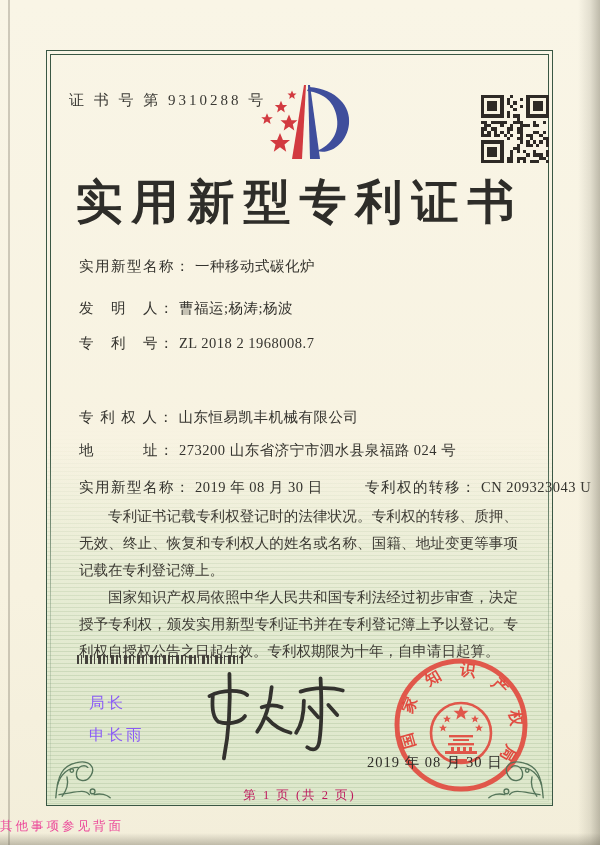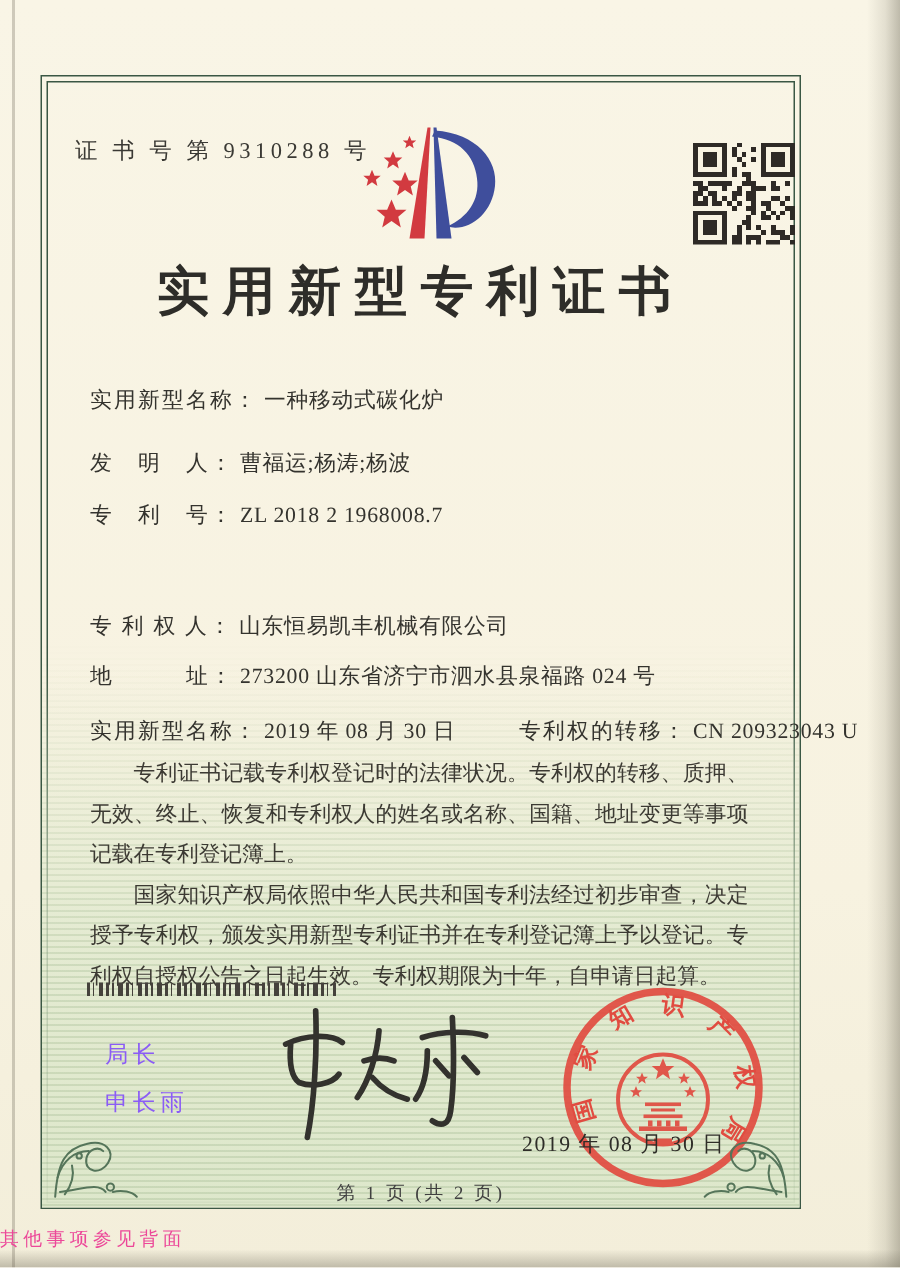--- a/index.html
+++ b/index.html
@@ -10,39 +10,39 @@
     color:#2b2a26;
   }
   .scan-left-edge{position:absolute;left:8px;top:0;bottom:0;width:2px;
     background:rgba(115,110,92,.32);}
   .scan-right-curl{position:absolute;right:0;top:0;bottom:0;width:22px;
     background:linear-gradient(90deg,rgba(0,0,0,0) 0%,rgba(150,146,130,.22) 55%,rgba(118,114,98,.45) 100%);}
   .scan-bottom-shadow{position:absolute;left:0;right:0;bottom:0;height:12px;
     background:linear-gradient(180deg,rgba(0,0,0,0),rgba(108,103,88,.38));}
 
   .frame{
-    position:absolute;left:27px;top:50px;width:507px;height:756px;
+    position:absolute;left:46px;top:50px;width:507px;height:756px;
     border:1.6px solid #3a5744;box-sizing:border-box;
   }
   .frame::before{content:"";position:absolute;inset:3px;border:1px solid #3a5744;pointer-events:none;}
 
   .tint{position:absolute;inset:0;pointer-events:none;
     background:linear-gradient(180deg,rgba(228,236,214,0) 52%,rgba(223,233,206,.75) 74%,rgba(220,231,202,.95) 100%);}
   .gline{position:absolute;inset:0;pointer-events:none;
     background:repeating-linear-gradient(180deg,rgba(122,156,106,.20) 0 1px,rgba(122,156,106,0) 1px 4px);
     -webkit-mask-image:linear-gradient(180deg,transparent 50%,#000 78%);
     mask-image:linear-gradient(180deg,transparent 50%,#000 78%);}
 
   .cert-no{position:absolute;left:22px;top:40px;font-size:15px;letter-spacing:3px;color:#3a3934;}
 
   .logo{position:absolute;left:198px;top:30px;width:116px;height:84px;}
   .qr{position:absolute;left:434px;top:44px;width:68px;height:68px;}
 
   .title{position:absolute;left:0;top:120px;width:100%;margin:0;text-align:center;
-    font-size:35px;font-weight:bold;letter-spacing:9px;color:#2e2d29;}
+    font-size:47px;font-weight:bold;letter-spacing:9px;color:#2e2d29;}
 
   .row{position:absolute;left:32px;font-size:14.5px;color:#34332e;letter-spacing:.5px;white-space:nowrap;}
   .row .lbl{letter-spacing:1.5px;}
   .row .val{margin-left:4px;}
   .row2{position:absolute;left:286px;top:0;}
   .r0{top:206px}.r1{top:248px}.r2{top:283px}.r3{top:320px}.r4{top:357px}.r5{top:390px}.r6{top:427px}
 
   .paras{position:absolute;left:32px;right:34px;top:452px;font-size:14.5px;line-height:27px;
     text-align:justify;color:#3c3a33;}
   .paras p{margin:0;text-indent:2em;}
@@ -53,21 +53,21 @@
 
   .official{position:absolute;left:42px;top:642px;font-size:15.5px;letter-spacing:3px;color:#8b5cf6;}
   .official div{margin-bottom:11px;}
 
   .signature{position:absolute;left:138px;top:614px;width:180px;height:100px;}
 
   .seal{position:absolute;left:338px;top:598px;width:152px;height:152px;}
   .seal-date{position:absolute;left:320px;top:702px;font-size:14.5px;letter-spacing:1px;color:#2e2d28;}
 
   .page-num{position:absolute;left:0;top:736px;width:100%;text-align:center;font-size:12.5px;
-    letter-spacing:2px;color:#404040;}
+    letter-spacing:2px;color:#be185d;}
   .back-note{position:absolute;left:0;top:818px;width:100%;text-align:left;font-size:12.5px;
     letter-spacing:3px;color:#ec4899;}
 
   .flourish{position:absolute;bottom:4px;width:80px;height:80px;}
   .fl-left{left:4px;}
   .fl-right{right:4px;transform:scaleX(-1);}
 </style>
 </head>
 <body>
 

